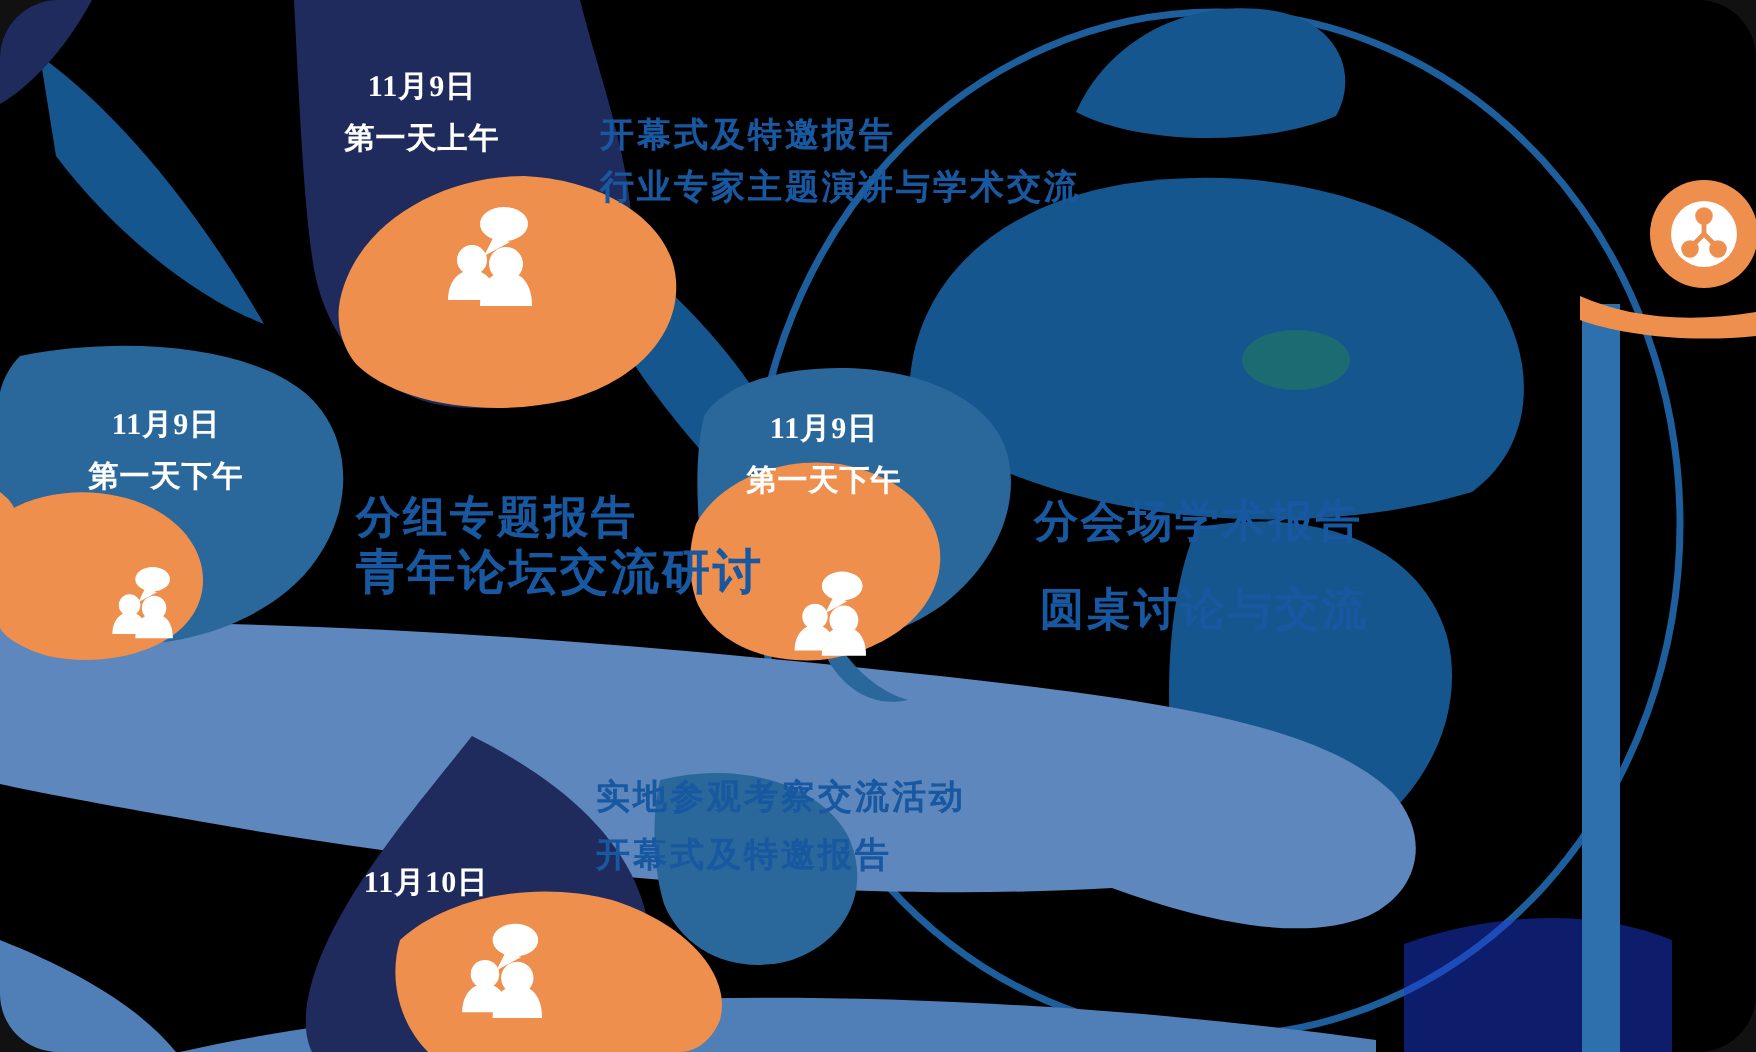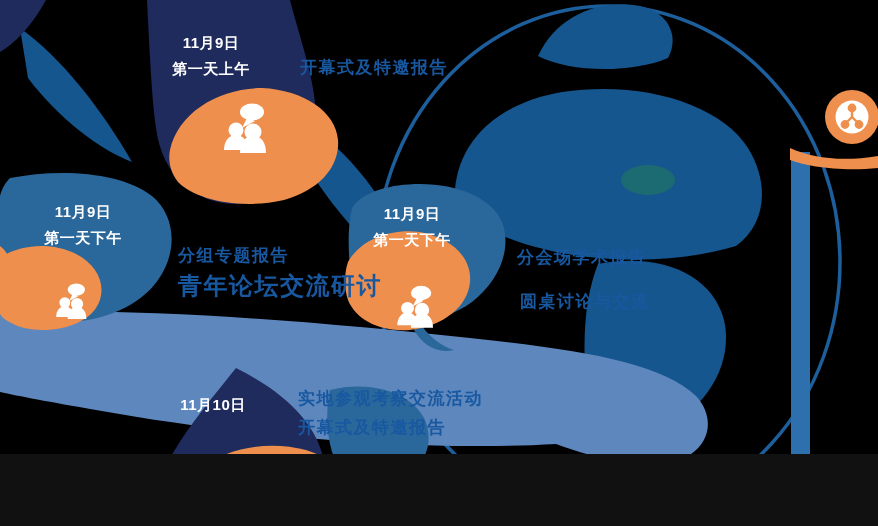--- a/index.html
+++ b/index.html
@@ -2,44 +2,45 @@
 <html style="--bg: #000000; --navy: #1F2B5C; --steel: #2A679B; --deep: #16568E; --orange: #EE8F4D; --band: #5D87BD; --strip: #4F7FB6; --ribbon: #2E6FAE; --teal: #1D6B72; --stext: #1858A0; --outline: #1D5E9C; --bpatch: #1B39D6;"><head>
 <meta charset="utf-8">
 <style>
   :root{
     --bg:#000000; --navy:#1F2B5C; --steel:#2A679B; --deep:#16568E;
     --orange:#EE8F4D; --band:#5D87BD; --strip:#4F7FB6; --ribbon:#2E6FAE;
     --teal:#1D6B72; --stext:#1858A0; --outline:#1D5E9C; --bpatch:#1B39D6;
   }
   html,body{margin:0;padding:0;background:#111;}
   .stage{
-    position:relative;width:878px;height:454px;overflow:hidden;
+    position:relative;width:878px;height:526px;overflow:hidden;
     background:var(--bg,#000);
-    font-family:Liberation Sans, sans-serif;
+    font-family:Liberation Serif, serif;
+    border-radius:29px;
   }
   svg.decor{position:absolute;left:0;top:0;}
   .c-outline{fill:none;stroke:var(--outline,#1D5E9C);stroke-width:3.5;}
   .f-deep{fill:var(--deep,#16568E);}
   .f-navy{fill:var(--navy,#1F2B5C);}
   .f-steel{fill:var(--steel,#2A679B);}
   .f-orange{fill:var(--orange,#EE8F4D);}
   .f-band{fill:var(--band,#5D87BD);}
   .f-strip{fill:var(--strip,#4F7FB6);}
   .f-ribbon{fill:var(--ribbon,#2E6FAE);}
   .f-teal{fill:var(--teal,#1D6B72);}
   .f-bpatch{fill:var(--bpatch,#1B39D6);opacity:.5;}
   .f-white{fill:#ffffff;}
   .pin-text{position:absolute;text-align:center;color:#fff;font-weight:bold;}
   .pin-date{font-size:15px;letter-spacing:.5px;}
   .pin-label{font-size:15px;margin-top:7px;letter-spacing:.5px;}
   .session-line{
     position:absolute;color:var(--stext,#1858A0);font-weight:700;
     letter-spacing:1.5px;white-space:nowrap;
   }
-  .fs21{font-size:17px;} .fs19{font-size:17px;} .fs24{font-size:24px;}
+  .fs21{font-size:17px;} .fs19{font-size:22px;} .fs24{font-size:24px;}
 </style>
 </head>
 <body>
 
 <div class="stage">
 
   <svg class="decor" width="878" height="526" viewBox="0 0 878 526">
     <defs>
       <g id="ppl-icon" fill="#ffffff">
         <ellipse cx="6" cy="-20" rx="12" ry="8.5"></ellipse>
@@ -105,25 +106,26 @@
     <div class="pin-label">第一天上午</div>
   </div>
   <div class="pin-text" style="left:13px;top:203px;width:140px;">
     <div class="pin-date">11月9日</div>
     <div class="pin-label">第一天下午</div>
   </div>
   <div class="pin-text" style="left:341px;top:205px;width:142px;">
     <div class="pin-date">11月9日</div>
     <div class="pin-label">第一天下午</div>
   </div>
-  <div class="pin-text" style="left:143px;top:396px;width:140px;">
+  <div class="pin-text" style="left:143px;top:432px;width:140px;">
     <div class="pin-date">11月10日</div>
   </div>
 
   <div class="session-line fs21" style="left:300px;top:56px;">开幕式及特邀报告</div>
+  <div class="session-line fs21" style="left:300px;top:82px;">行业专家主题演讲与学术交流</div>
 
   <div class="session-line fs19" style="left:178px;top:244px;">分组专题报告</div>
   <div class="session-line fs24" style="left:178px;top:270px;">青年论坛交流研讨</div>
 
   <div class="session-line fs19" style="left:517px;top:246px;">分会场学术报告</div>
   <div class="session-line fs19" style="left:500px;top:290px;margin-left:20px;">圆桌讨论与交流</div>
 
   <div class="session-line fs21" style="left:298px;top:387px;">实地参观考察交流活动</div>
   <div class="session-line fs21" style="left:298px;top:416px;">开幕式及特邀报告</div>
 

